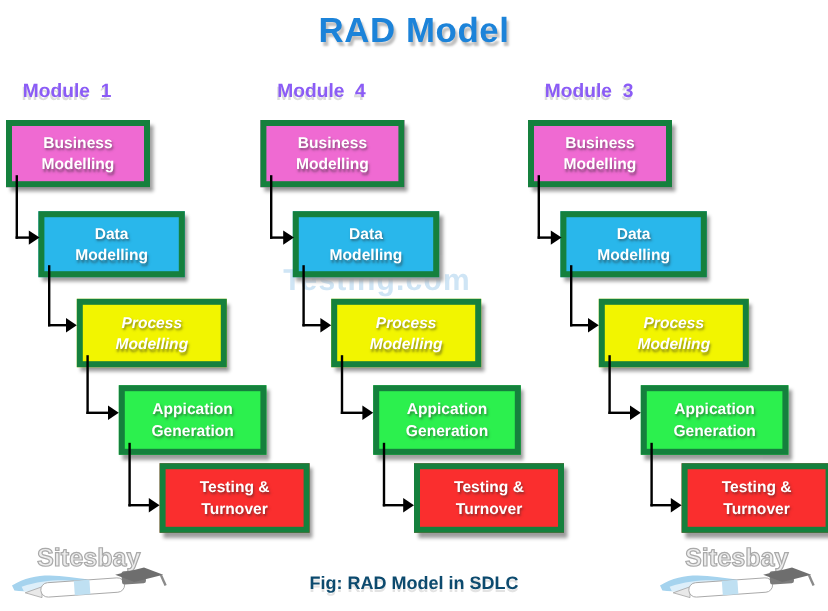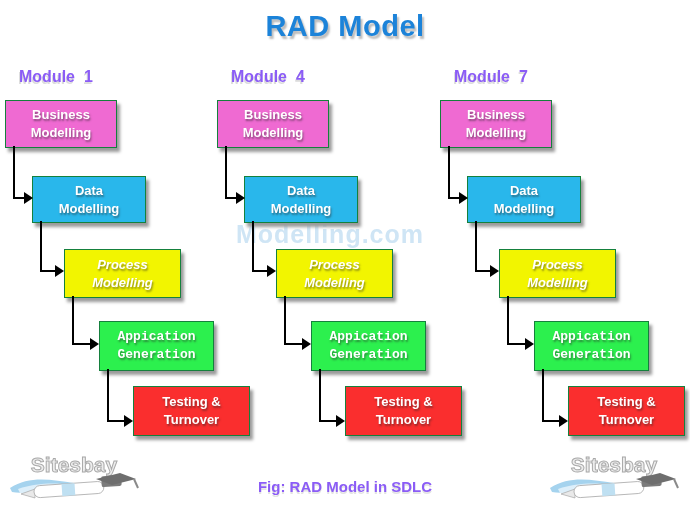--- a/index.html
+++ b/index.html
@@ -13,60 +13,60 @@
     letter-spacing:1px;z-index:0;}
 
   .module{position:absolute;top:70px;width:252px;height:386px;z-index:1;}
   .m1{left:5px;} .m2{left:217px;} .m3{left:440px;}
 
   .module-heading{position:absolute;left:14px;top:-2px;font-size:16px;font-weight:bold;
     color:#8b5cf6;white-space:pre;text-shadow:-1px 2px 0 #dcdcdc;}
 
   .box{position:absolute;display:flex;align-items:center;justify-content:center;
     text-align:center;color:#fff;font-weight:bold;font-size:13px;line-height:1.35;
-    white-space:pre-line;border:1px solid #15803d;box-shadow:3px 4px 3px #9b9b9b;
+    white-space:pre-line;border:5px solid #15803d;box-shadow:3px 4px 3px #9b9b9b;
     text-shadow:1px 2px 2px rgba(40,40,40,.5);}
   .b-business{left:0;top:30px;width:110px;height:46px;}
   .b-data{left:27px;top:106px;width:112px;height:45px;}
   .b-process{left:59px;top:179px;width:115px;height:47px;font-style:italic;}
-  .b-app{left:94px;top:251px;width:113px;height:48px;font-family:Liberation Mono, monospace;}
+  .b-app{left:94px;top:251px;width:113px;height:48px;}
   .b-testing{left:128px;top:316px;width:115px;height:48px;}
 
   .vline,.hline{position:absolute;background:#000;}
   .ahead{position:absolute;width:0;height:0;
     border-top:6px solid transparent;border-bottom:6px solid transparent;
     border-left:9px solid #000;}
   .a1v{left:8px;top:76px;width:2px;height:53px;}
   .a1h{left:8px;top:127px;width:13px;height:2px;}
   .a1a{left:19px;top:122px;}
   .a2v{left:35px;top:151px;width:2px;height:51px;}
   .a2h{left:35px;top:200px;width:16px;height:2px;}
   .a2a{left:50px;top:195px;}
   .a3v{left:67px;top:226px;width:2px;height:49px;}
   .a3h{left:67px;top:273px;width:19px;height:2px;}
   .a3a{left:85px;top:268px;}
   .a4v{left:102px;top:299px;width:2px;height:53px;}
   .a4h{left:102px;top:350px;width:18px;height:2px;}
   .a4a{left:119px;top:345px;}
 
   .caption{position:absolute;top:478px;left:0;width:100%;text-align:center;
-    font-size:15px;font-weight:bold;color:#8b5cf6;text-shadow:0 2px 0 #e3e3e3;z-index:2;}
+    font-size:15px;font-weight:bold;color:#0c4a6e;text-shadow:0 2px 0 #e3e3e3;z-index:2;}
 
   .logo{position:absolute;z-index:2;}
   .logo-left{left:8px;top:450px;}
   .logo-right{left:548px;top:450px;}
 </style>
 </head>
 <body>
 
 <div id="stage">
 
   <div class="title" style="color: rgb(28, 131, 217);">RAD Model</div>
 
-  <div class="watermark" style="color: rgb(207, 229, 245);">Modelling.com</div>
+  <div class="watermark" style="color: rgb(207, 229, 245);">Testing.com</div>
 
   <div class="module m1">
     <div class="module-heading">Module  1</div>
     <div class="box b-business" style="background: rgb(239, 106, 210);">Business
 Modelling</div>
     <div class="box b-data" style="background: rgb(41, 183, 235);">Data
 Modelling</div>
     <div class="box b-process" style="background: rgb(242, 245, 0);">Process
 Modelling</div>
     <div class="box b-app" style="background: rgb(44, 240, 78);">Appication
@@ -107,21 +107,21 @@
     <div class="ahead a2a"></div>
     <div class="vline a3v"></div>
     <div class="hline a3h"></div>
     <div class="ahead a3a"></div>
     <div class="vline a4v"></div>
     <div class="hline a4h"></div>
     <div class="ahead a4a"></div>
   </div>
 
   <div class="module m3">
-    <div class="module-heading">Module  7</div>
+    <div class="module-heading">Module  3</div>
     <div class="box b-business" style="background: rgb(239, 106, 210);">Business
 Modelling</div>
     <div class="box b-data" style="background: rgb(41, 183, 235);">Data
 Modelling</div>
     <div class="box b-process" style="background: rgb(242, 245, 0);">Process
 Modelling</div>
     <div class="box b-app" style="background: rgb(44, 240, 78);">Appication
 Generation</div>
     <div class="box b-testing" style="background: rgb(250, 46, 46);">Testing &amp;
 Turnover</div>

